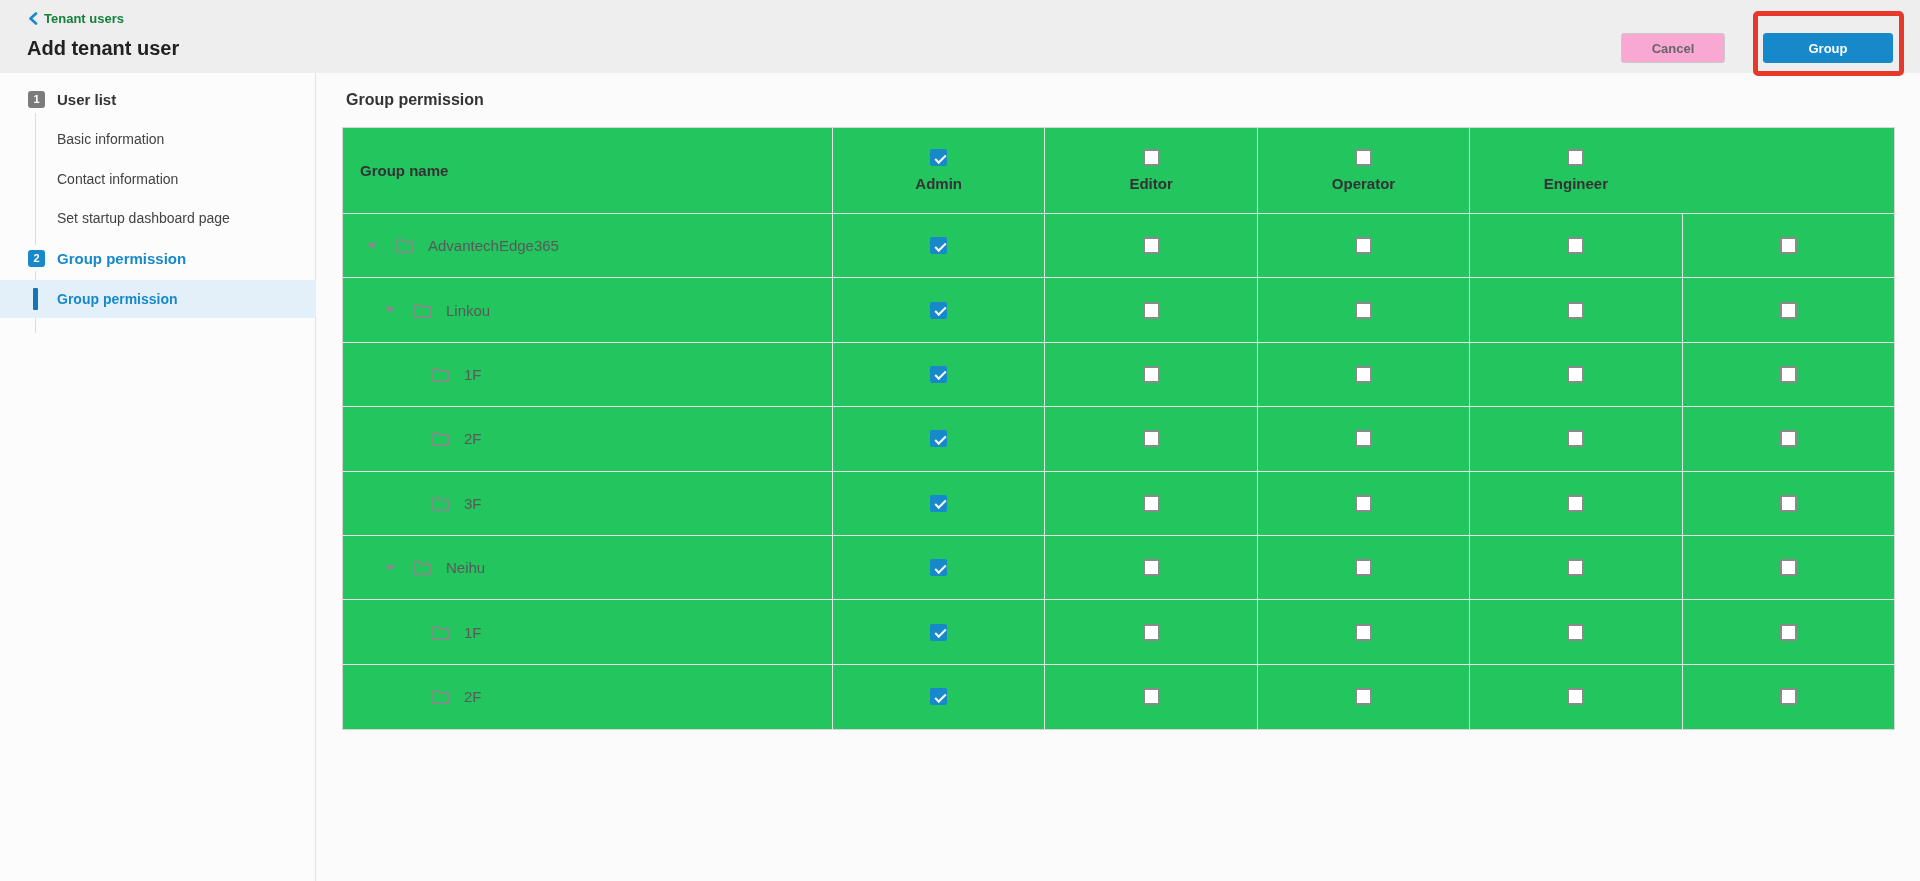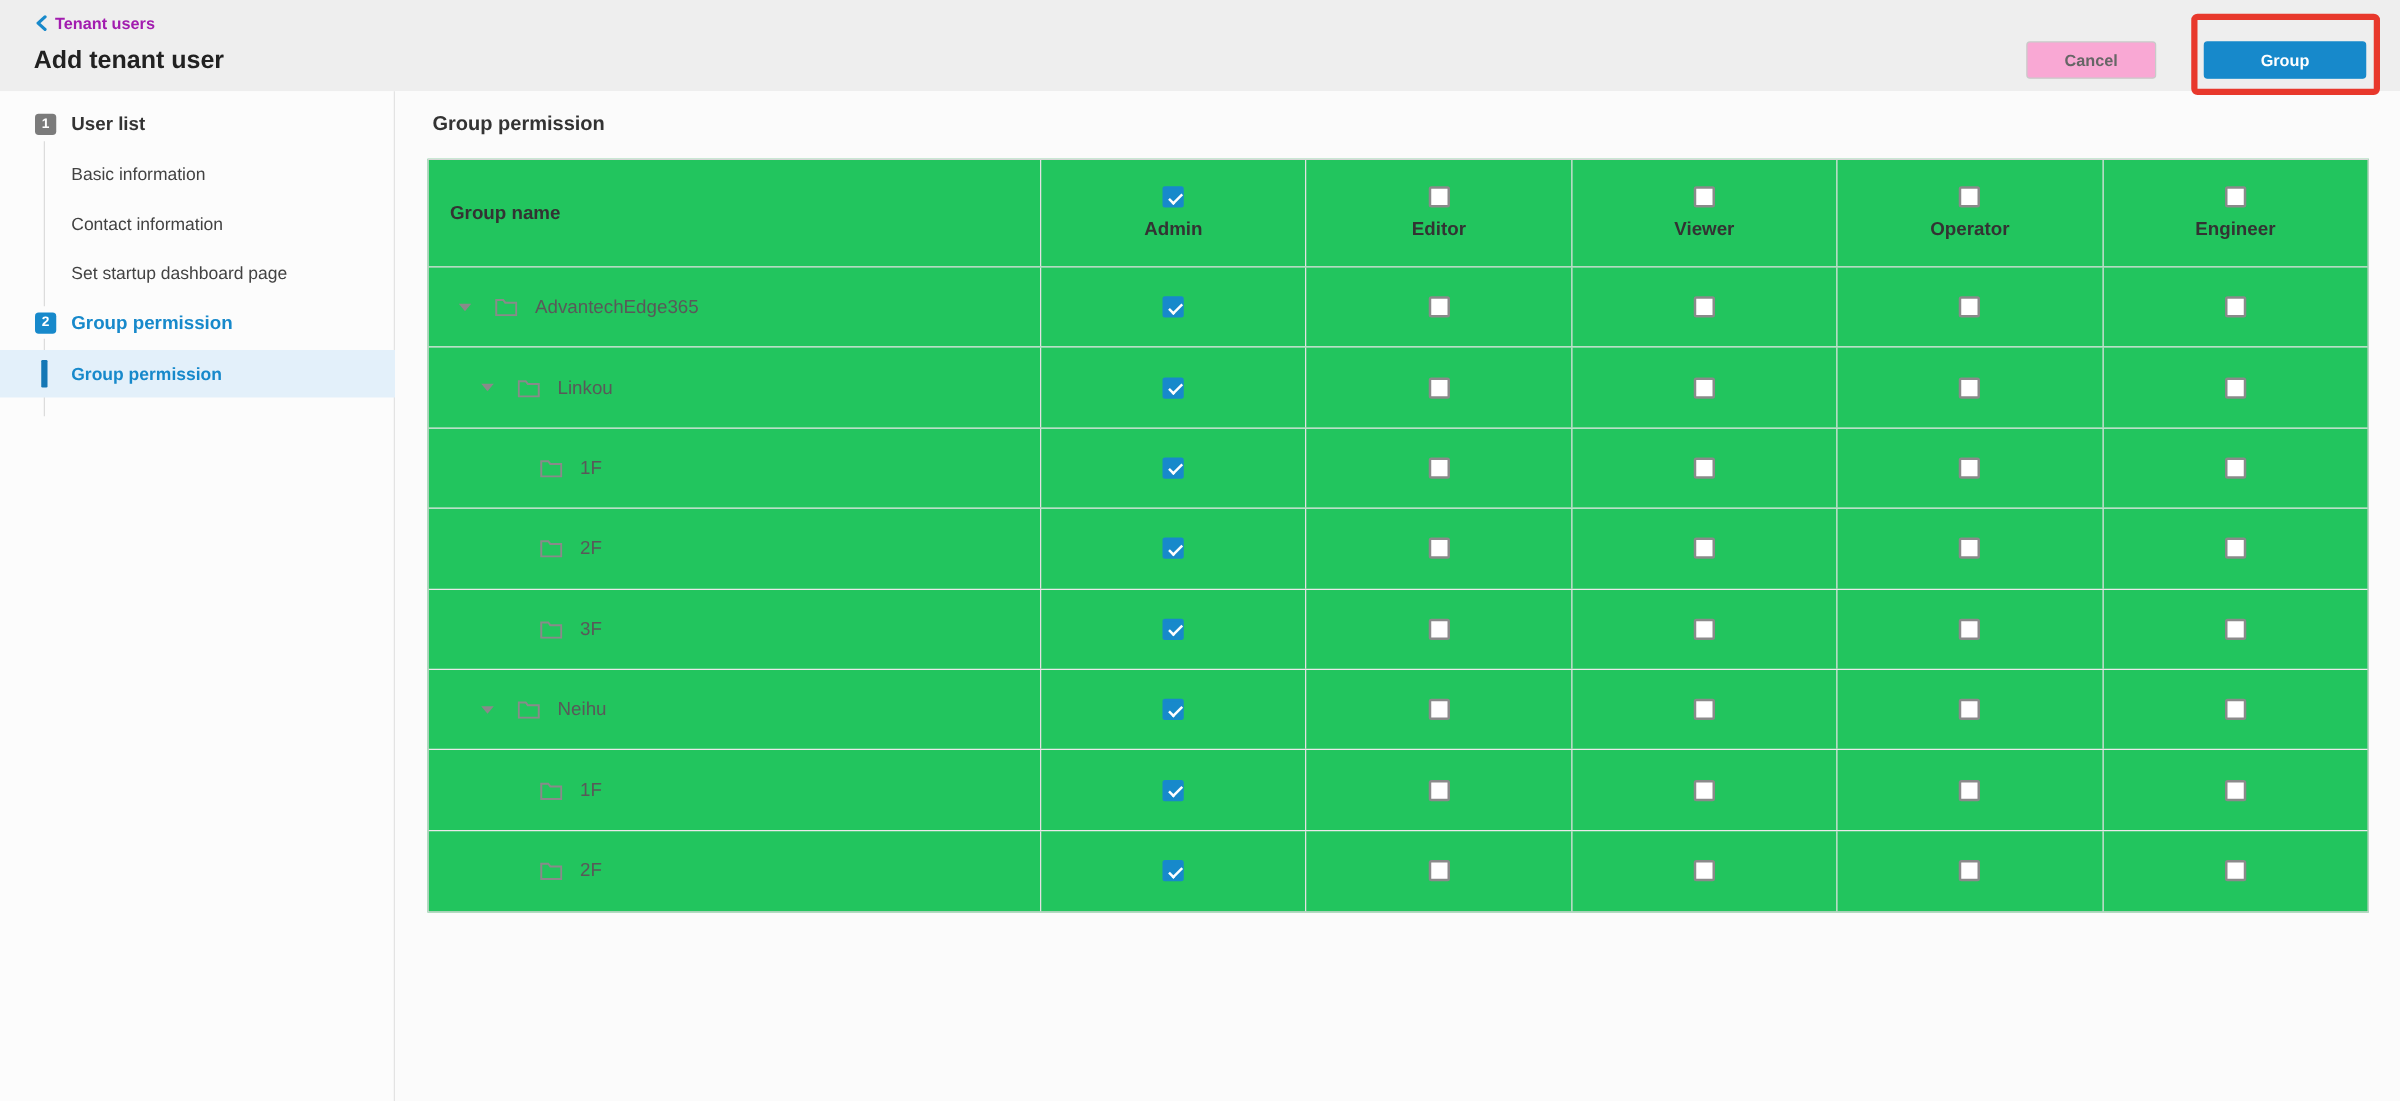--- a/index.html
+++ b/index.html
@@ -2,21 +2,21 @@
 <html><head>
 <meta charset="utf-8">
 <style>
   * { margin:0; padding:0; box-sizing:border-box; }
   html,body { width:1920px; height:881px; overflow:hidden; }
   body { font-family:"Liberation Sans", sans-serif; background:#fbfbfb; color:#333; }
 
   
   .topbar { position:relative; width:1920px; height:73px; background:#eeeeee; }
   .breadcrumb { position:absolute; left:28px; top:11px; display:flex; align-items:center; gap:6px;
-                color:#a21caf; font-size:13px; font-weight:bold; cursor:pointer; }
+                color:#15803d; font-size:13px; font-weight:bold; cursor:pointer; }
   .page-title { position:absolute; left:27px; top:37px; font-size:20px; font-weight:bold; color:#212121; }
   .btn { position:absolute; top:33px; height:30px; border-radius:3px; font-size:13px; font-weight:bold;
          display:flex; align-items:center; justify-content:center; cursor:pointer; }
   .btn-cancel { left:1621px; width:104px; background:#f9a8d4; border:1px solid #c9c9c9; color:#666; }
   .btn-submit { left:1763px; width:130px; background:#1789cb; border:1px solid #1789cb; color:#fff; }
   .red-annotation { position:absolute; left:1753px; top:11px; width:151px; height:65px;
                     border:5px solid #e8382c; border-radius:5px; pointer-events:none; z-index:5; }
 
   
   .content { display:flex; width:1920px; height:808px; }
@@ -126,24 +126,20 @@
         <div class="cell perm-head">
           <span class="cb checked"></span>
           <span class="col-label">Admin</span>
         </div>
         <div class="cell perm-head">
           <span class="cb"></span>
           <span class="col-label">Editor</span>
         </div>
         <div class="cell perm-head">
           <span class="cb"></span>
-          <span class="col-label">Viewer</span>
-        </div>
-        <div class="cell perm-head">
-          <span class="cb"></span>
           <span class="col-label">Operator</span>
         </div>
         <div class="cell perm-head">
           <span class="cb"></span>
           <span class="col-label">Engineer</span>
         </div>
       </div>
 
       <div class="trow body-row">
         <div class="cell tree lvl-0">

